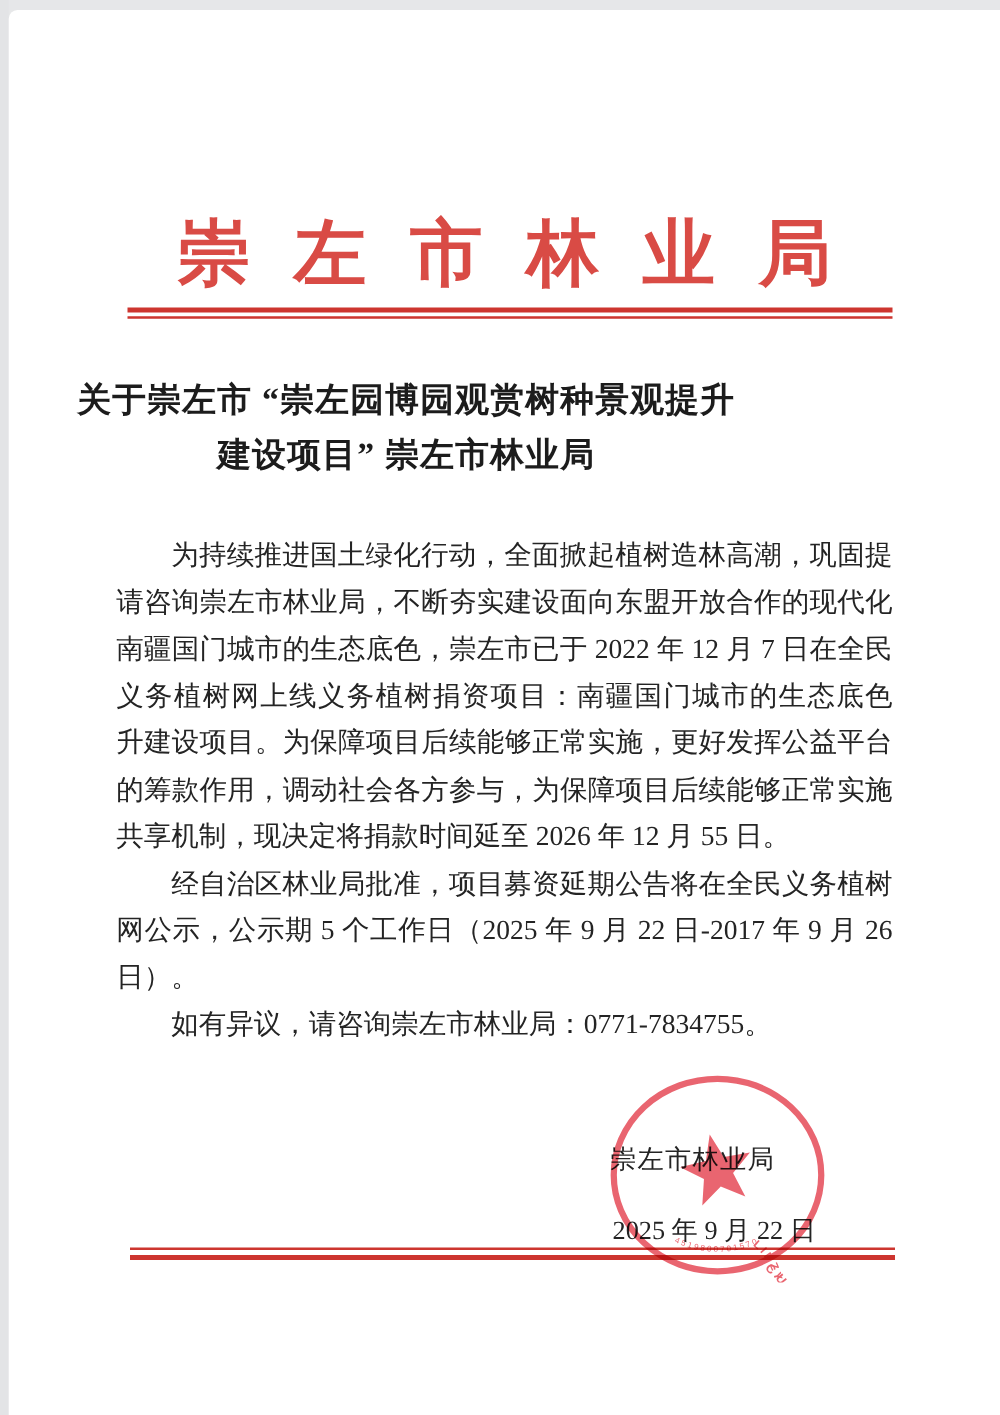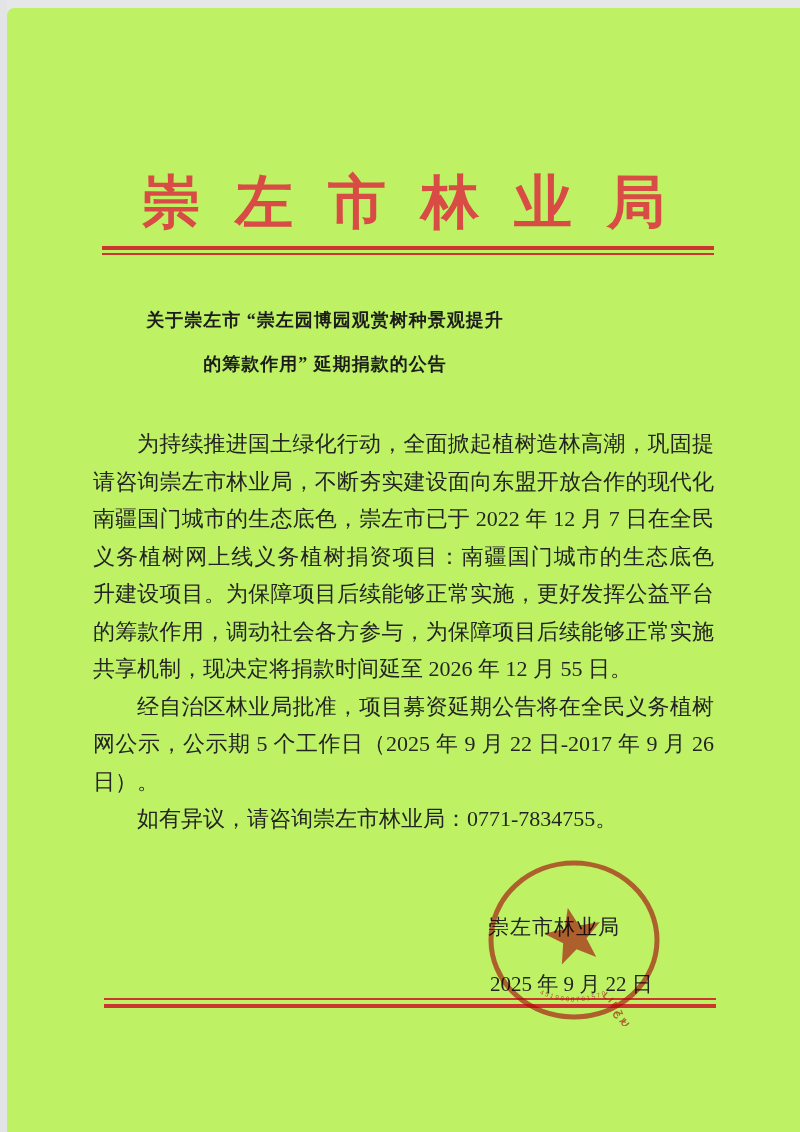--- a/index.html
+++ b/index.html
@@ -7,21 +7,21 @@
     width:800px;height:1132px;
     background:#e7e8e9;
     font-family:"Liberation Serif","DejaVu Serif",serif;
     position:relative;overflow:hidden;
   }
   .stage{position:absolute;left:0;top:0;width:800px;height:1132px;}
   .chrome-top{position:absolute;left:0;top:0;width:800px;height:8px;background:#e6e7e9;}
   .chrome-left{position:absolute;left:0;top:0;width:7px;height:1132px;background:#e3e4e6;}
   .paper{
     position:absolute;left:7px;top:8px;width:793px;height:1124px;
-    background:#bef264;border-radius:7px 0 0 0;
+    background:#ffffff;border-radius:7px 0 0 0;
   }
   
   .agency-name{
     position:absolute;left:0;top:152px;width:793px;
     text-align:center;font-weight:bold;
     font-size:58px;line-height:86px;
     letter-spacing:35px;text-indent:35px;
     white-space:nowrap;
   }
   .rule-top{position:absolute;left:95px;top:238px;width:612px;}
@@ -29,21 +29,21 @@
   .rule-top .gap{height:3px;}
   .rule-top .thin{height:2px;}
   .rule-bottom{position:absolute;left:97px;top:990px;width:612px;}
   .rule-bottom .thin{height:2px;}
   .rule-bottom .gap{height:4px;}
   .rule-bottom .thick{height:4px;}
   
   .doc-title{
     position:absolute;left:0;top:290px;width:636px;
     text-align:center;font-weight:bold;color:#1c1c1c;
-    font-size:18px;line-height:44px;letter-spacing:1px;
+    font-size:27px;line-height:44px;letter-spacing:1px;
   }
   
   .body-text{
     position:absolute;left:86px;top:417px;width:621px;
     color:#242424;font-size:22px;
   }
   .bline{height:37.5px;line-height:37.5px;white-space:nowrap;}
   .bline.j{white-space:normal;text-align:justify;text-align-last:justify;}
   .bline.i{padding-left:44px;}
   .bline.i.j{padding-left:0;text-indent:44px;}
@@ -69,21 +69,21 @@
     <div class="agency-name" style="color:#d94b45">崇左市林业局</div>
 
     <div class="rule-top">
       <div class="thick" style="background:#cd352f"></div>
       <div class="gap"></div>
       <div class="thin" style="background:#cd352f"></div>
     </div>
 
     <div class="doc-title">
       <div>关于崇左市 “崇左园博园观赏树种景观提升</div>
-      <div>的筹款作用” 延期捐款的公告</div>
+      <div>建设项目” 崇左市林业局</div>
     </div>
 
     <div class="body-text">
       <div class="bline i j">为持续推进国土绿化行动，全面掀起植树造林高潮，巩固提</div>
       <div class="bline j">请咨询崇左市林业局，不断夯实建设面向东盟开放合作的现代化</div>
       <div class="bline j">南疆国门城市的生态底色，崇左市已于 2022 年 12 月 7 日在全民</div>
       <div class="bline j">义务植树网上线义务植树捐资项目：南疆国门城市的生态底色</div>
       <div class="bline j">升建设项目。为保障项目后续能够正常实施，更好发挥公益平台</div>
       <div class="bline j">的筹款作用，调动社会各方参与，为保障项目后续能够正常实施</div>
       <div class="bline e">共享机制，现决定将捐款时间延至 2026 年 12 月 55 日。</div>

